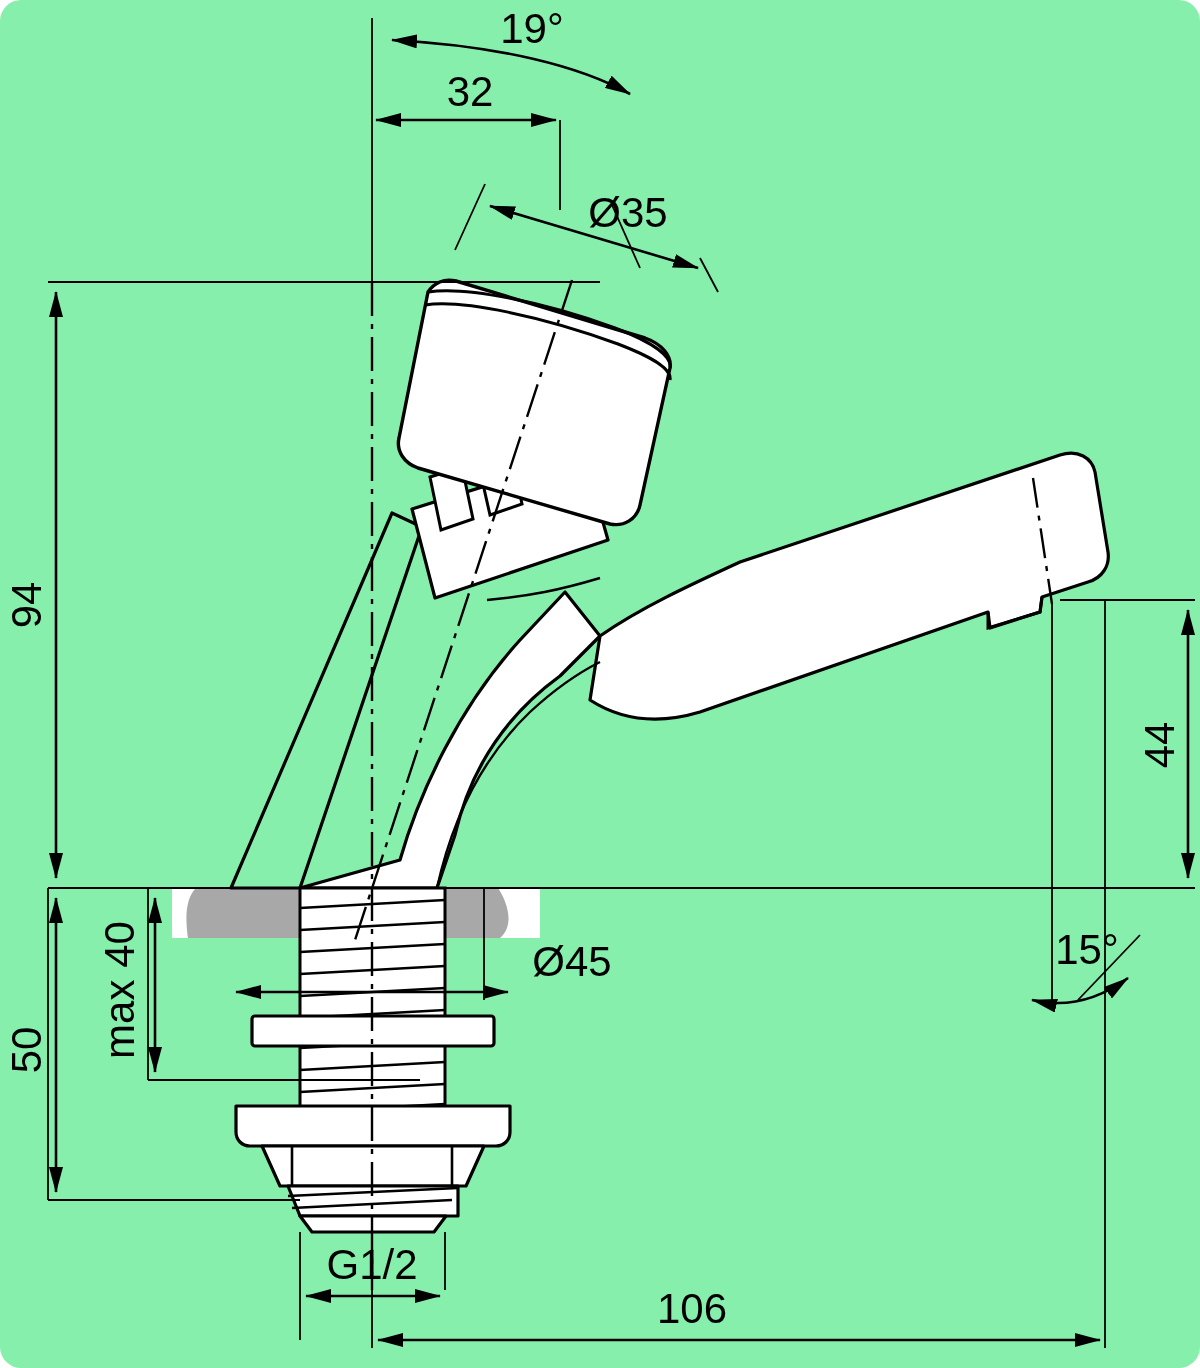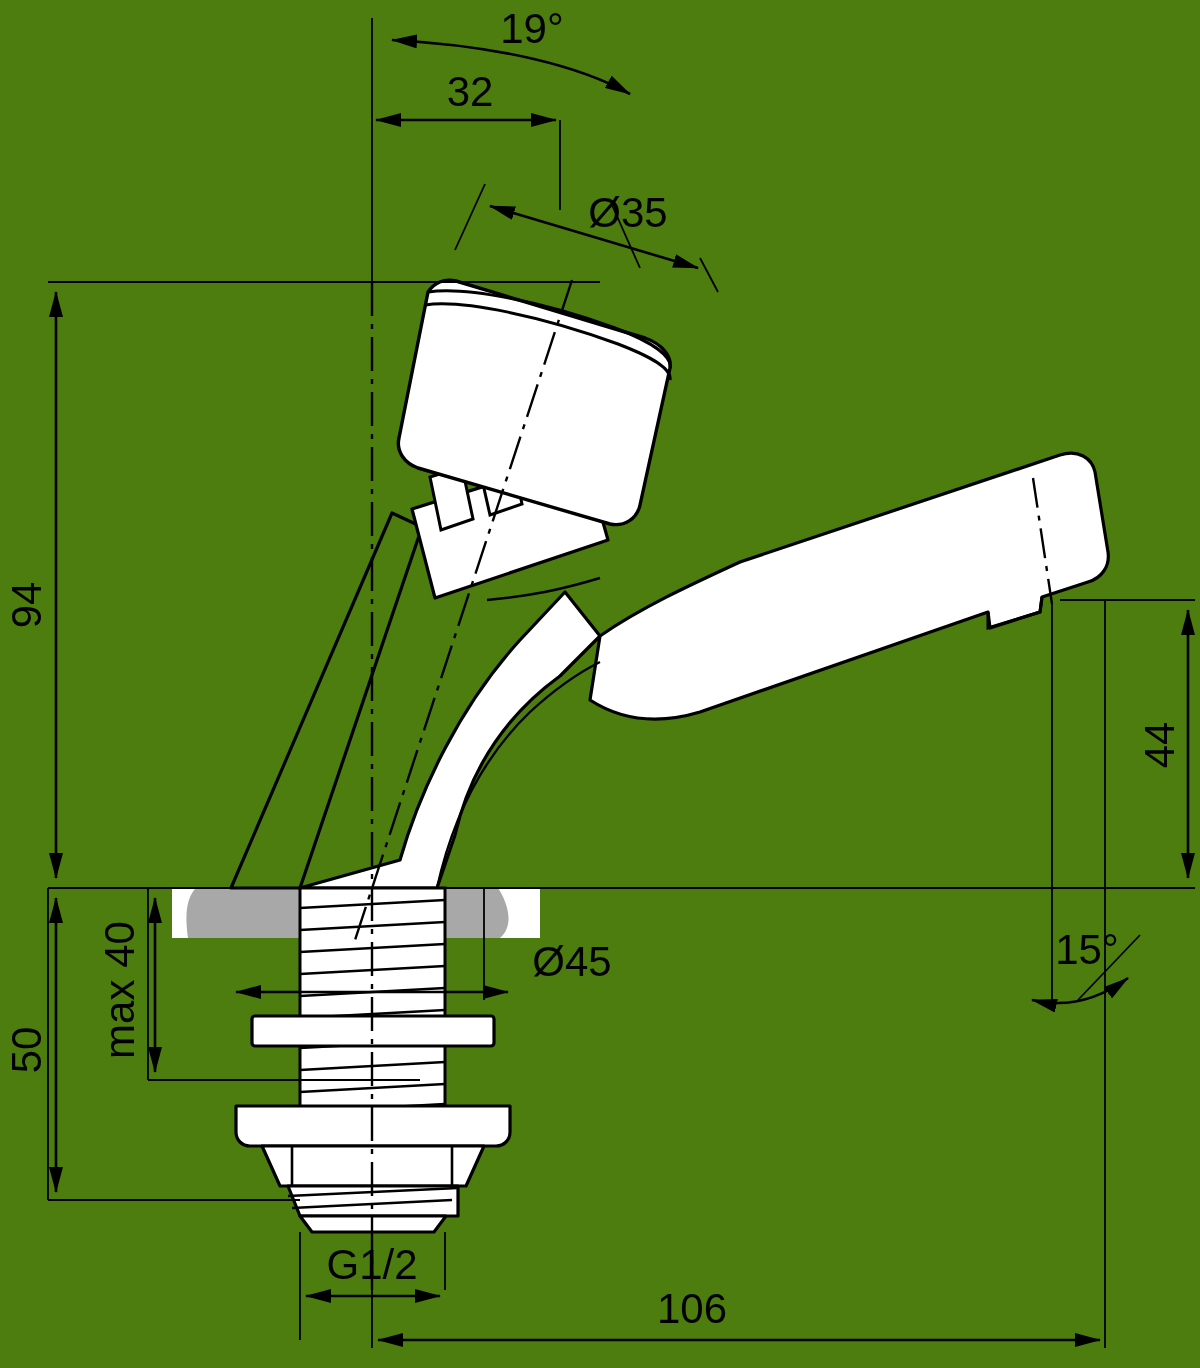--- a/index.html
+++ b/index.html
@@ -7,22 +7,23 @@
     padding: 0;
     background: #ffffff;
   }
   body {
     font-family: "Liberation Sans", sans-serif;
   }
   #drawing-root {
     position: relative;
     width: 1200px;
     height: 1368px;
-    background: #4d7c0f;
+    background: #86efac;
     overflow: hidden;
+    border-radius: 21px;
   }
   svg#tech-drawing {
     display: block;
     width: 1200px;
     height: 1368px;
   }
   .dim-text {
     font-family: "Liberation Sans", sans-serif;
     font-size: 42px;
     fill: #000000;

